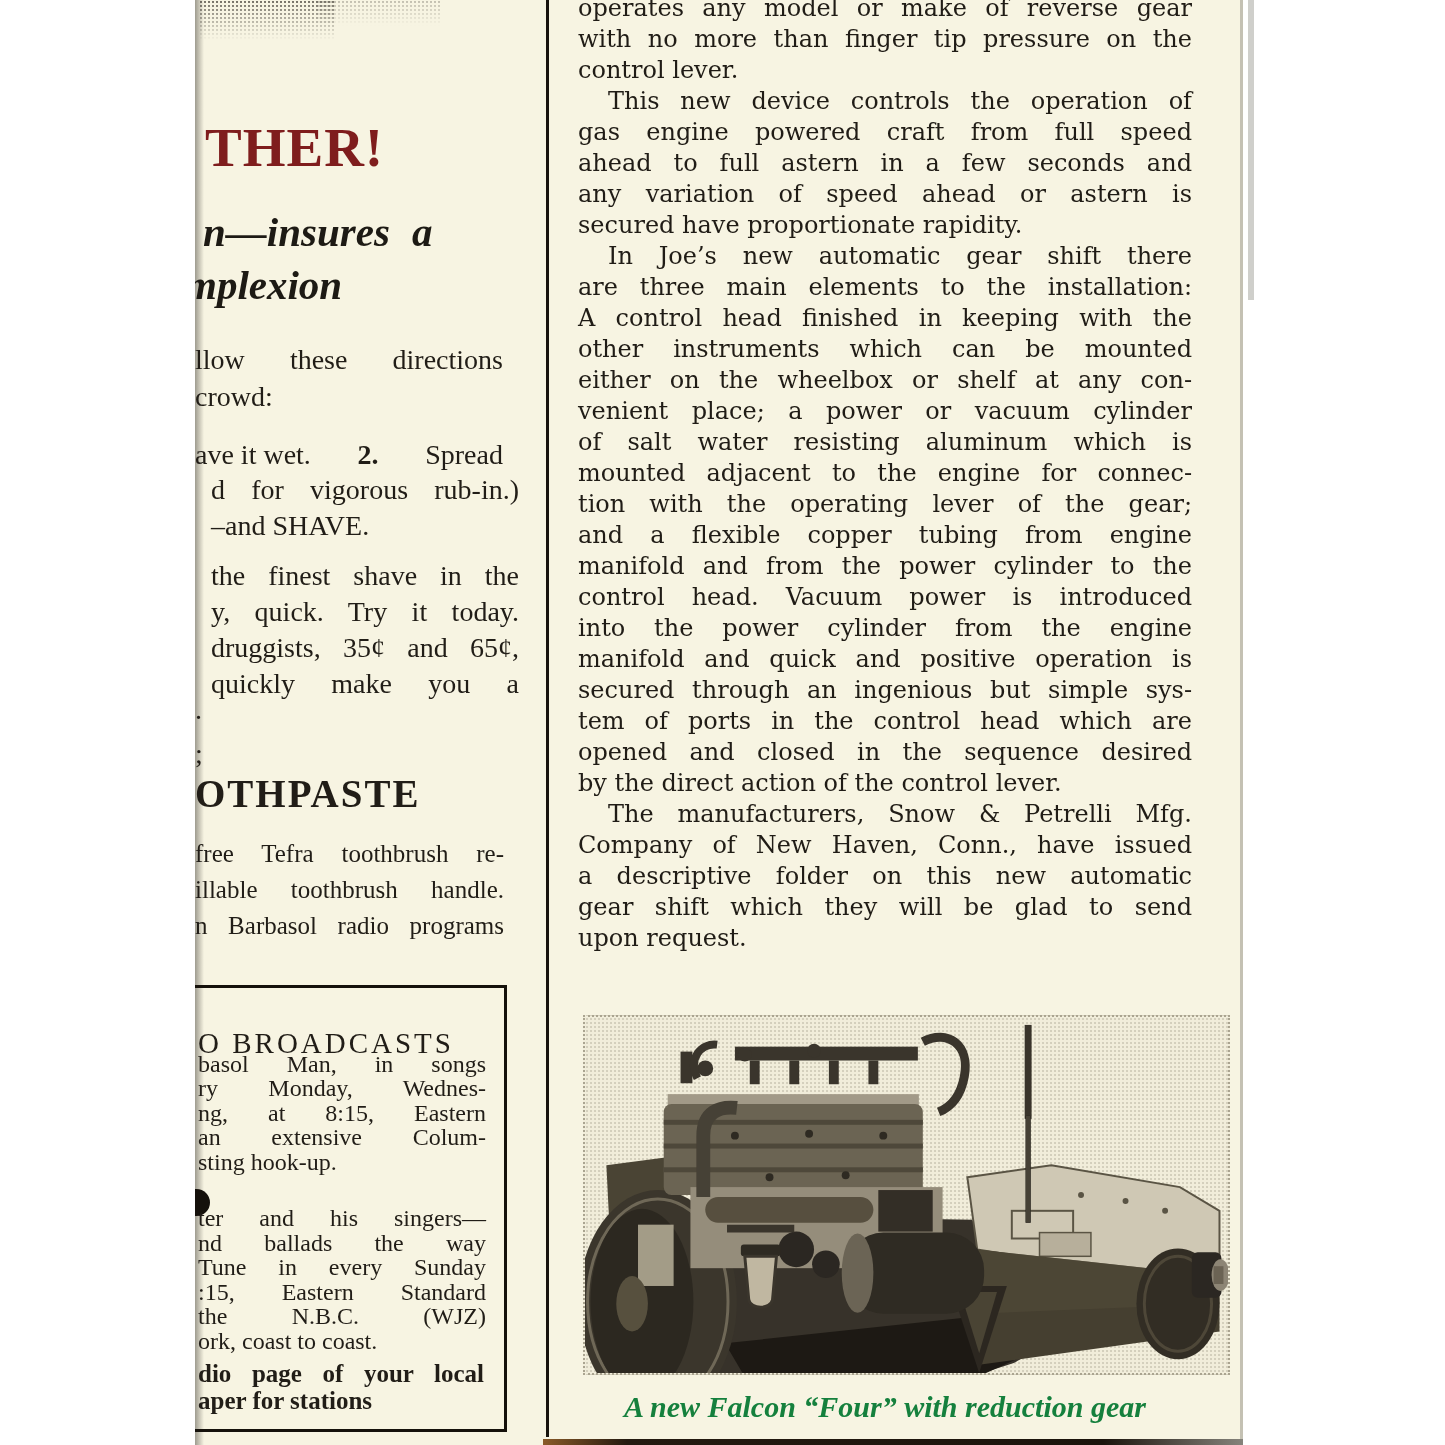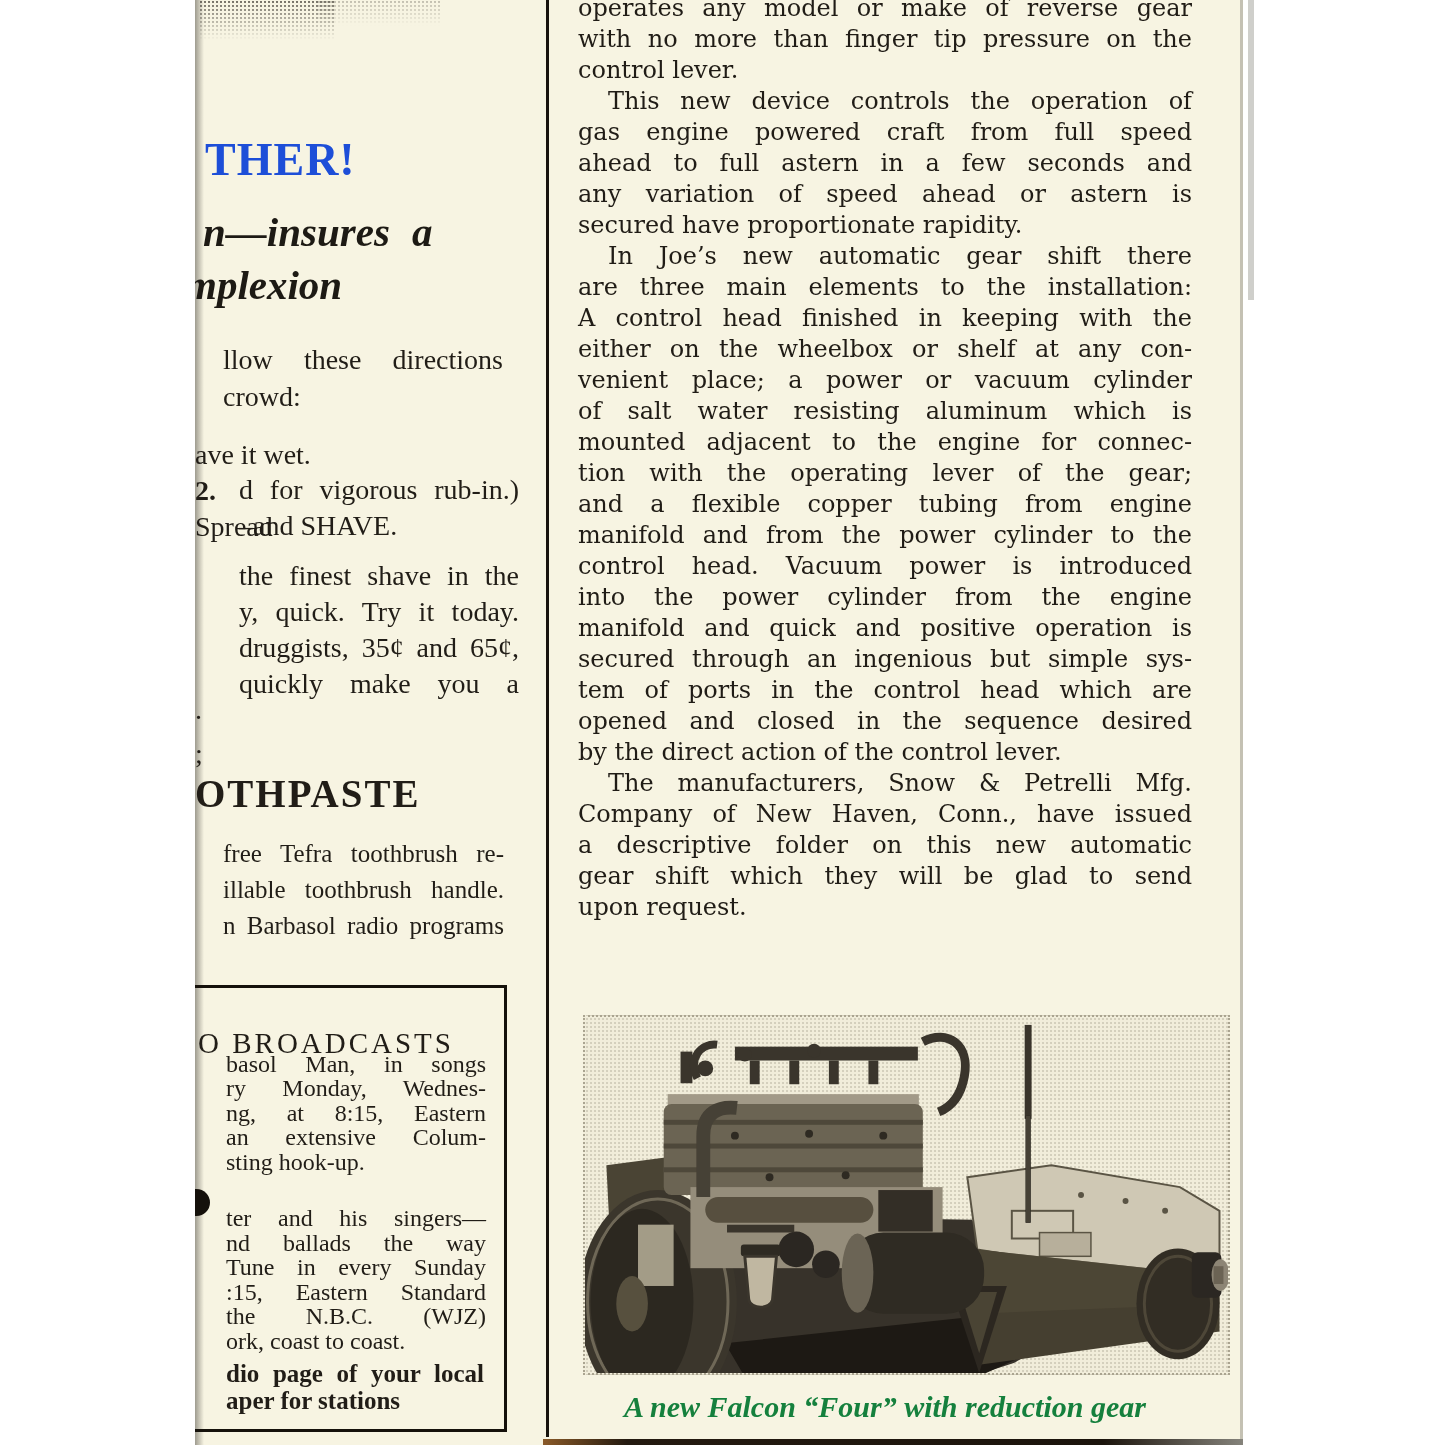--- a/index.html
+++ b/index.html
@@ -27,33 +27,33 @@
        mask-image:linear-gradient(180deg,#000,transparent);}
 
   
   .divider{position:absolute;left:351px;top:0;width:3px;height:1437px;background:#17130d;}
 
   
   .bstrip{position:absolute;left:348px;bottom:0;width:700px;height:6px;
           background:linear-gradient(90deg,#8a5a28,#241a10 12%,#1b140c 80%,#85837b);}
 
   
-  .ln{text-align:justify;text-align-last:justify;padding-left:28px;}
+  .ln{text-align:justify;text-align-last:justify;}
   .ln.nj{text-align-last:left;}
   .gap{margin-top:14px;}
 
   
-  .lc-headline{position:absolute;left:10px;top:133px;font-size:46px;font-weight:700;
-               letter-spacing:1px;color:#1d4ed8;}
+  .lc-headline{position:absolute;left:10px;top:116px;font-size:55px;font-weight:700;
+               letter-spacing:1px;color:#7f1d1d;}
   .lc-sub{position:absolute;font-style:italic;font-weight:600;font-size:41px;color:#1d1a14;}
   .lc-sub1{left:8px;top:208px;word-spacing:12px;}
   .lc-sub2{left:-10px;top:261px;}
   .lc-parA{position:absolute;left:0;top:341px;width:308px;font-size:28px;line-height:37px;}
   .lc-step{position:absolute;left:0;top:437px;width:308px;font-size:28px;line-height:36px;
-           display:flex;justify-content:space-between;align-items:baseline;flex-direction:column;}
+           display:flex;justify-content:space-between;align-items:baseline;}
   .lc-step .num{font-weight:700;}
   .lc-parB{position:absolute;left:0;top:472px;width:308px;font-size:28px;line-height:36px;margin-left:16px;}
   .stray{position:absolute;left:0;font-size:28px;}
   .stray1{top:694px;} .stray2{top:738px;}
   .tp-head{position:absolute;left:0;top:771px;font-size:39px;font-weight:700;letter-spacing:2px;}
   .tp-lines{position:absolute;left:0;top:836px;width:309px;font-size:25px;line-height:36px;}
 
   
   .bbox{position:absolute;left:-30px;top:985px;width:342px;height:447px;
         border:3px solid #15110b;box-sizing:border-box;}
@@ -161,20 +161,21 @@
       <div class="rl">with no more than finger tip pressure on the</div>
       <div class="rl last">control lever.</div>
       <div class="rl first">This new device controls the operation of</div>
       <div class="rl">gas engine powered craft from full speed</div>
       <div class="rl">ahead to full astern in a few seconds and</div>
       <div class="rl">any variation of speed ahead or astern is</div>
       <div class="rl last">secured have proportionate rapidity.</div>
       <div class="rl first">In Joe’s new automatic gear shift there</div>
       <div class="rl">are three main elements to the installation:</div>
       <div class="rl">A control head finished in keeping with the</div>
+      <div class="rl">other instruments which can be mounted</div>
       <div class="rl">either on the wheelbox or shelf at any con-</div>
       <div class="rl">venient place; a power or vacuum cylinder</div>
       <div class="rl">of salt water resisting aluminum which is</div>
       <div class="rl">mounted adjacent to the engine for connec-</div>
       <div class="rl">tion with the operating lever of the gear;</div>
       <div class="rl">and a flexible copper tubing from engine</div>
       <div class="rl">manifold and from the power cylinder to the</div>
       <div class="rl">control head. Vacuum power is introduced</div>
       <div class="rl">into the power cylinder from the engine</div>
       <div class="rl">manifold and quick and positive operation is</div>

